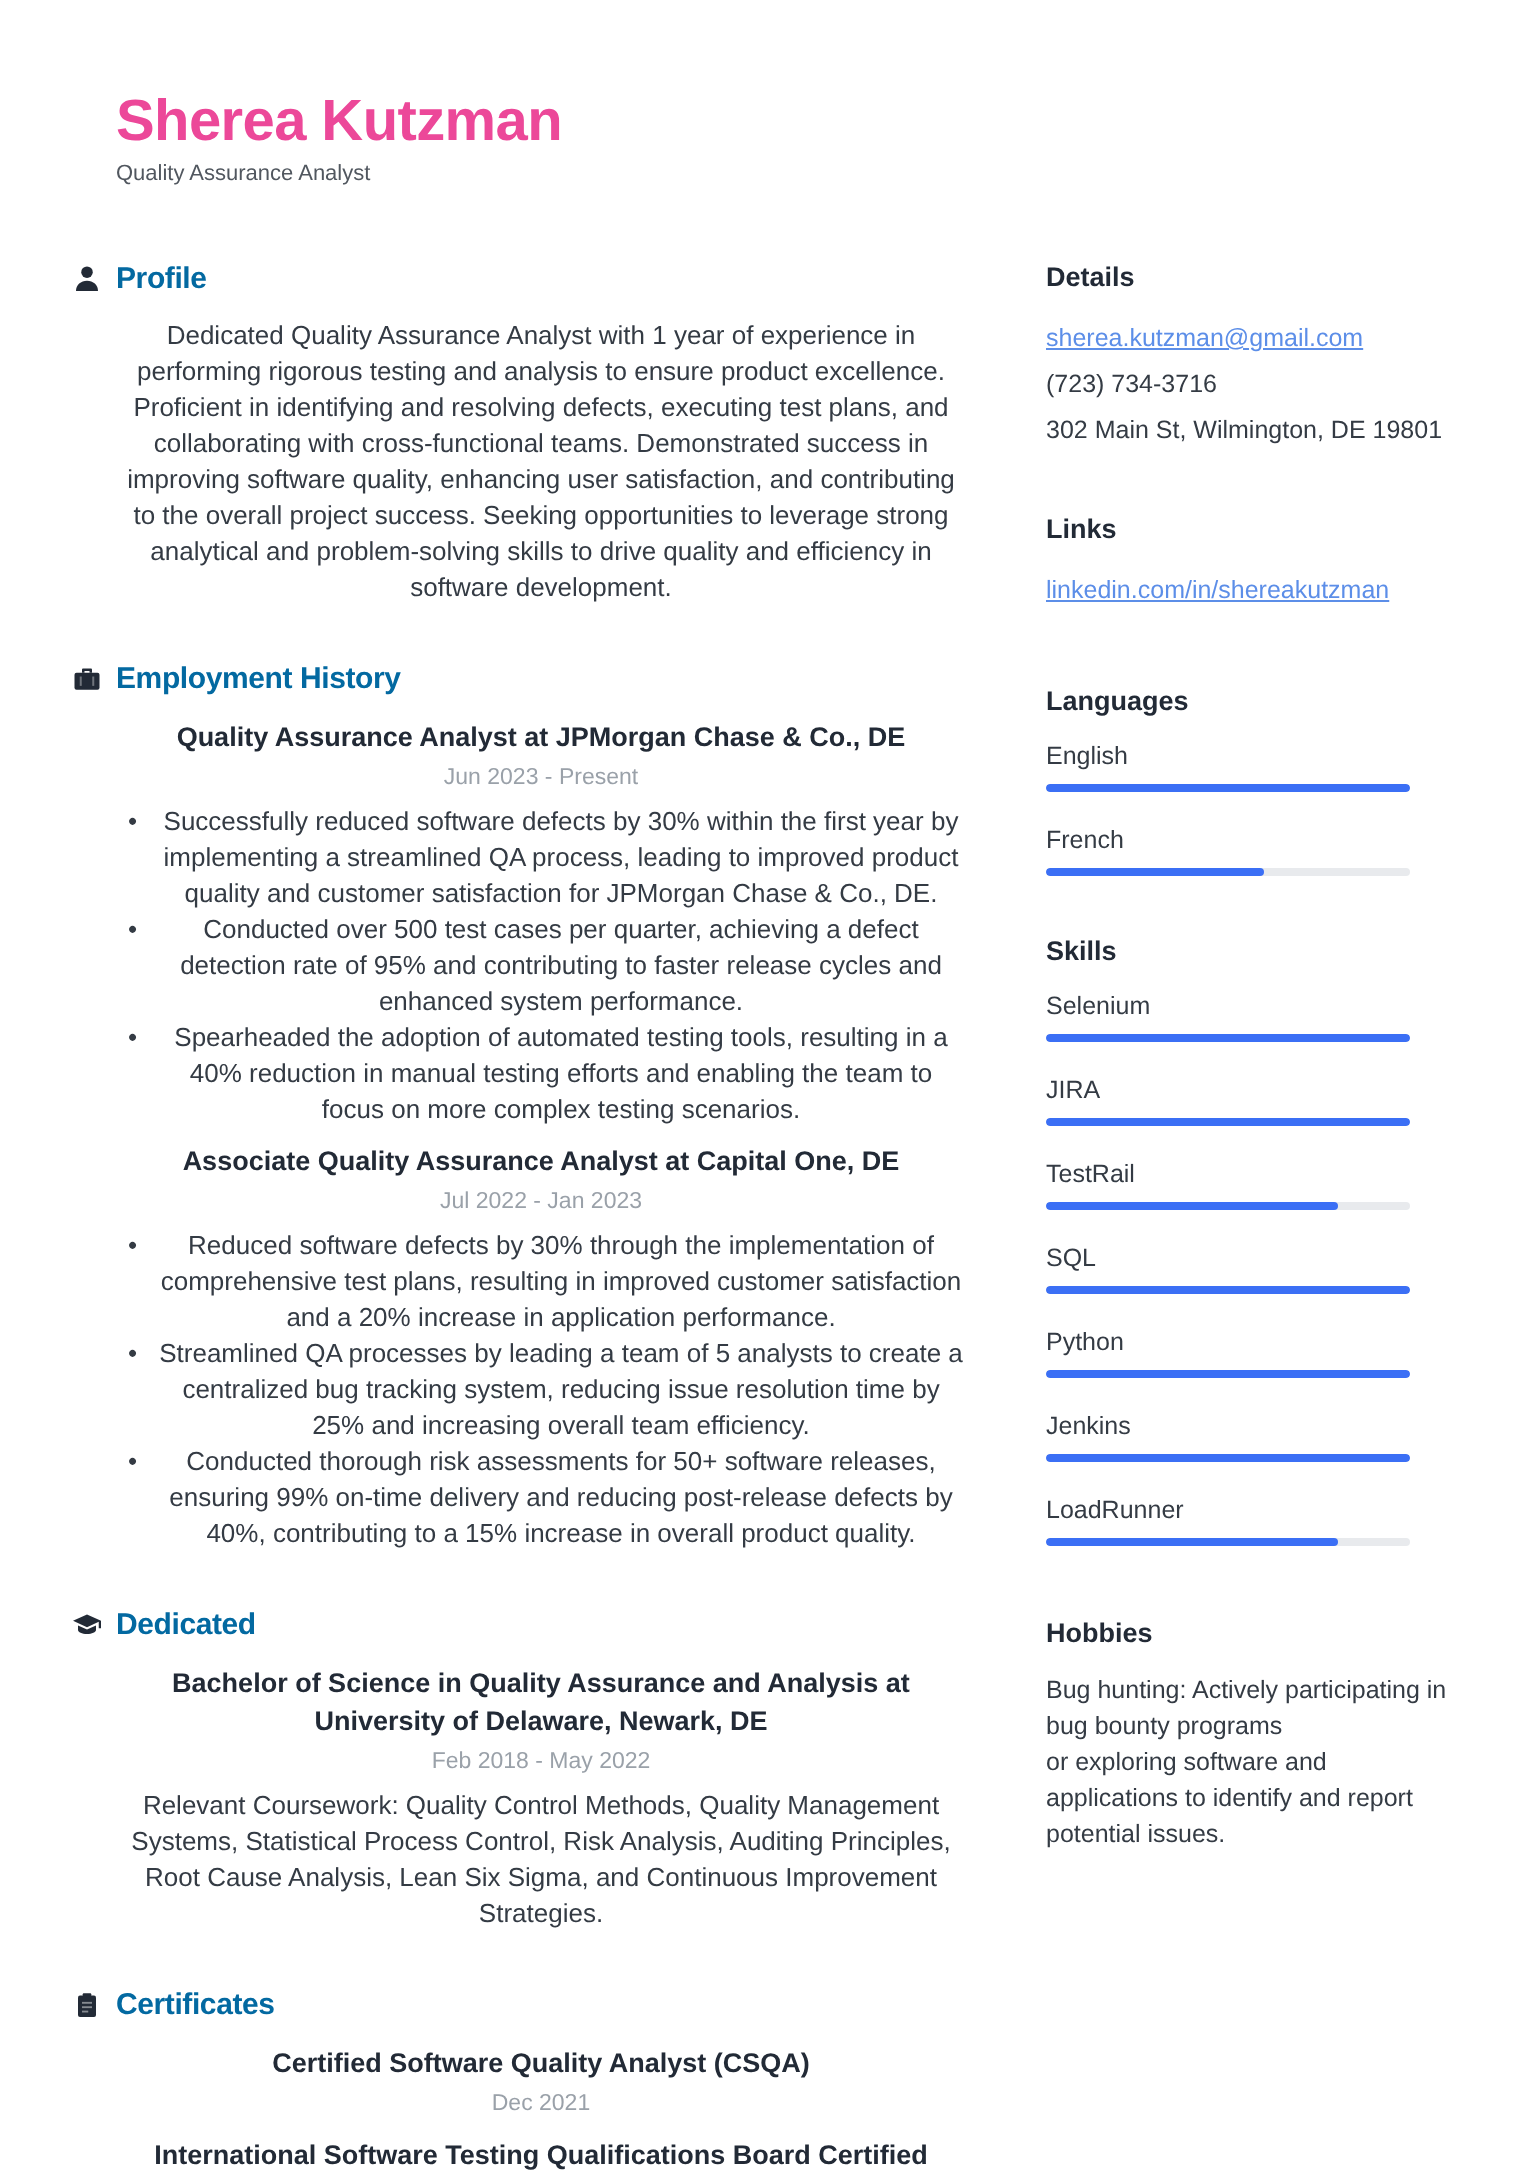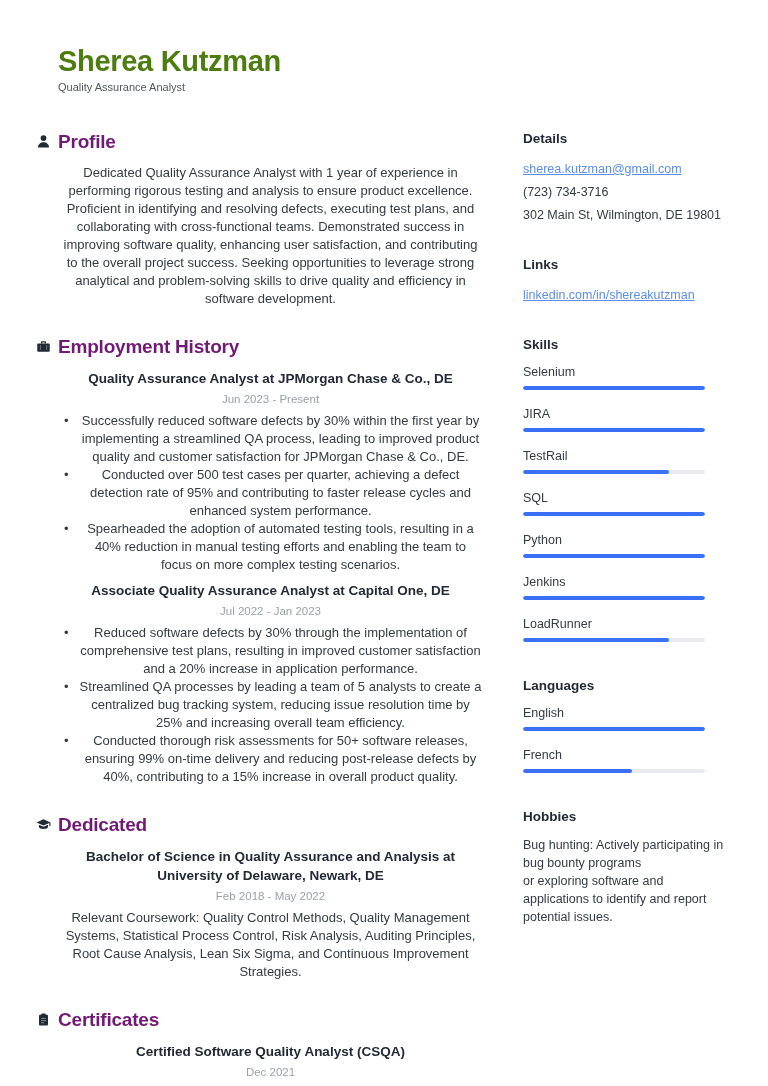--- a/index.html
+++ b/index.html
@@ -7,34 +7,34 @@
   body {
     width: 768px; height: 1086px;
     font-family: "Liberation Sans", sans-serif;
     color: #343b44;
     overflow: hidden;
   }
   .page { padding: 46px 22px 0 36px; }
 
   
   .header { padding-left: 22px; margin-bottom: 38px; }
-  .name { font-size: 29px; font-weight: 700; color: #4d7c0f; letter-spacing: -0.3px; line-height: 1.1; }
+  .name { font-size: 29px; font-weight: 700; color: #ec4899; letter-spacing: -0.3px; line-height: 1.1; }
   .job-title { font-size: 11px; color: #51575f; margin-top: 3px; }
 
   
   .columns { display: flex; gap: 40px; }
   main { width: 447px; flex: none; }
   aside { width: 203px; flex: none; }
 
   
   section { margin-bottom: 28px; }
   .sec-head { display: flex; align-items: center; gap: 7px; margin-bottom: 11px; }
   .sec-head .icon { width: 15px; height: 15px; flex: none; display: inline-flex; }
   .sec-head .icon svg { width: 15px; height: 15px; fill: #222a36; }
-  .sec-head h2 { font-size: 19px; font-weight: 700; color: #701a75; letter-spacing: -0.2px; }
+  .sec-head h2 { font-size: 15px; font-weight: 700; color: #0369a1; letter-spacing: -0.2px; }
   .sec-body { padding-left: 22px; font-size: 13px; line-height: 18px; text-align: center; }
 
   .entry { margin-bottom: 7px; }
   .entry-title { font-size: 13.5px; font-weight: 700; color: #222a36; line-height: 19px; }
   .entry-date { font-size: 11.5px; color: #9aa1a9; margin: 2px 0 4px 0; }
   ul { list-style: none; padding-left: 6px; }
   li { position: relative; padding-left: 14px; line-height: 18px; }
   li::before { content: "\2022"; position: absolute; left: 0; top: 0; color: #343b44; }
 
   
@@ -164,20 +164,36 @@
         <div><a class="link" href="#">sherea.kutzman@gmail.com</a></div>
         <div class="side-line">(723) 734-3716</div>
         <div class="side-line">302 Main St, Wilmington, DE 19801</div>
       </div>
 
       <div class="side-block">
         <h3>Links</h3>
         <div><a class="link" href="#">linkedin.com/in/shereakutzman</a></div>
       </div>
 
+      <div class="side-block gap-lg">
+        <h3>Languages</h3>
+        <div class="meter-row">
+          <span class="label">English</span>
+          <div class="bar">
+              <div class="fill" style="width: 100%;"></div>
+            </div>
+        </div>
+        <div class="meter-row">
+          <span class="label">French</span>
+          <div class="bar">
+              <div class="fill" style="width: 60%;"></div>
+            </div>
+        </div>
+      </div>
+
       <div class="side-block">
         <h3>Skills</h3>
         <div class="meter-row">
           <span class="label">Selenium</span>
           <div class="bar">
               <div class="fill" style="width: 100%;"></div>
             </div>
         </div>
         <div class="meter-row">
           <span class="label">JIRA</span>
@@ -206,36 +222,20 @@
         <div class="meter-row">
           <span class="label">Jenkins</span>
           <div class="bar">
               <div class="fill" style="width: 100%;"></div>
             </div>
         </div>
         <div class="meter-row">
           <span class="label">LoadRunner</span>
           <div class="bar">
               <div class="fill" style="width: 80%;"></div>
-            </div>
-        </div>
-      </div>
-
-      <div class="side-block gap-lg">
-        <h3>Languages</h3>
-        <div class="meter-row">
-          <span class="label">English</span>
-          <div class="bar">
-              <div class="fill" style="width: 100%;"></div>
-            </div>
-        </div>
-        <div class="meter-row">
-          <span class="label">French</span>
-          <div class="bar">
-              <div class="fill" style="width: 60%;"></div>
             </div>
         </div>
       </div>
 
       <div class="side-block gap-lg">
         <h3>Hobbies</h3>
         <p class="side-text">Bug hunting: Actively participating in bug bounty programs
 or exploring software and applications to identify and report potential issues.</p>
       </div>
 

